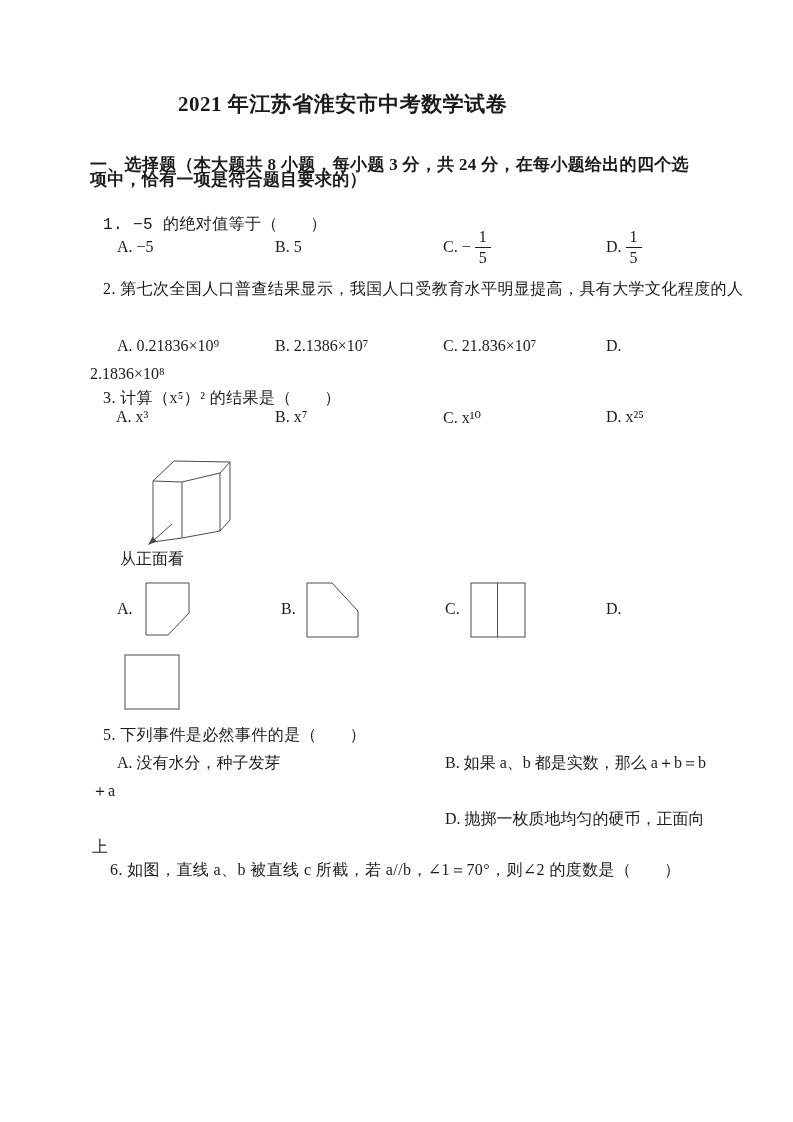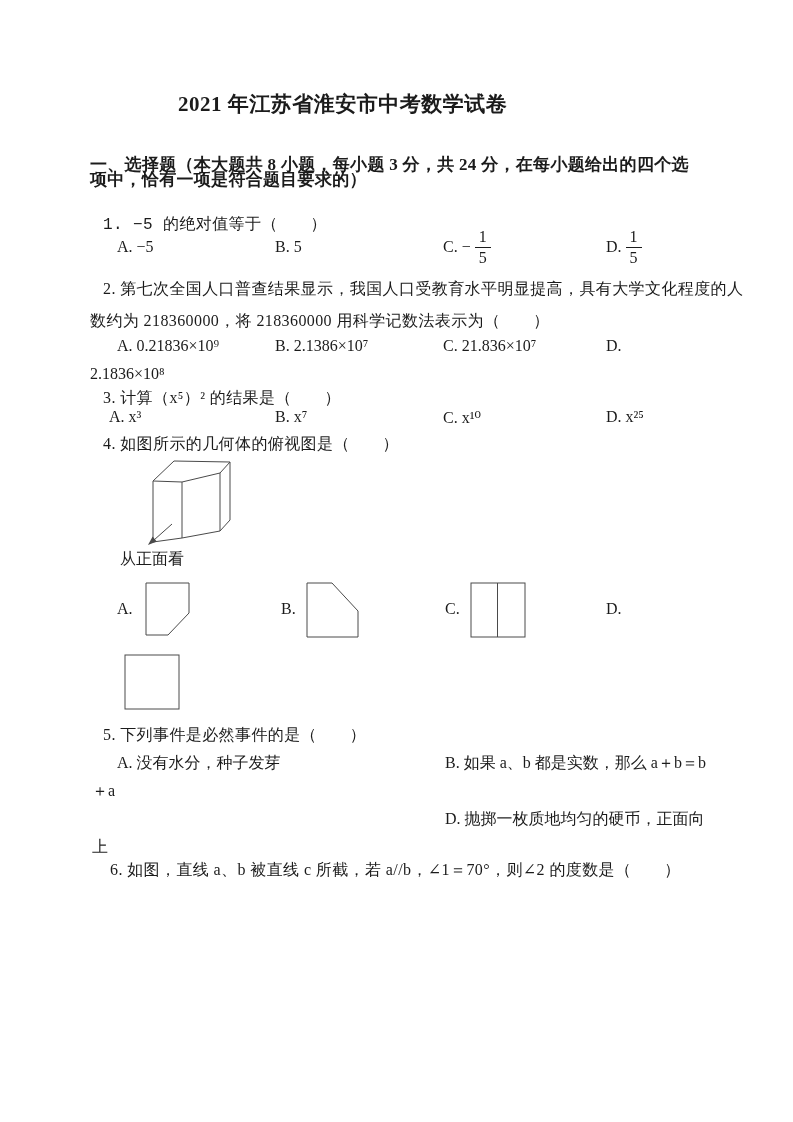--- a/index.html
+++ b/index.html
@@ -61,34 +61,32 @@
   </div>
   <div class="abs optrow-item" style="left:606px;top:224px;">
     <span>D.</span>
     <span class="frac">
       <span class="num">1</span>
       <span class="den">5</span>
     </span>
   </div>
 
   <div class="abs qline" style="left:103px;top:279px;">2. 第七次全国人口普查结果显示，我国人口受教育水平明显提高，具有大学文化程度的人</div>
-  <div class="abs qline" style="left:90px;top:311px;">数约为 218360000，将 218360000 用科学记数法表示为（　　）</div>
   <div class="abs" style="left:117px;top:337px;">A. 0.21836×10⁹</div>
   <div class="abs" style="left:275px;top:337px;">B. 2.1386×10⁷</div>
   <div class="abs" style="left:443px;top:337px;">C. 21.836×10⁷</div>
   <div class="abs" style="left:606px;top:337px;">D.</div>
   <div class="abs" style="left:90px;top:365px;">2.1836×10⁸</div>
 
   <div class="abs qline" style="left:103px;top:388px;">3. 计算（x⁵）² 的结果是（　　）</div>
-  <div class="abs" style="left:109px;top:408px;text-align:center;">A. x³</div>
+  <div class="abs" style="left:116px;top:408px;text-align:center;">A. x³</div>
   <div class="abs" style="left:275px;top:408px;">B. x⁷</div>
   <div class="abs" style="left:443px;top:408px;">C. x¹⁰</div>
   <div class="abs" style="left:606px;top:408px;">D. x²⁵</div>
 
-  <div class="abs qline" style="left:103px;top:434px;">4. 如图所示的几何体的俯视图是（　　）</div>
 
   <svg class="figure" style="left:115px;top:454px;" width="125" height="96" viewBox="0 0 125 96">
 
     <polygon points="38,27 59,7 115,8 105,19 67,28"></polygon>
 
     <line x1="38" y1="27" x2="38" y2="88"></line>
     <line x1="67" y1="28" x2="67" y2="84"></line>
     <line x1="105" y1="19" x2="105" y2="77"></line>
     <line x1="115" y1="8" x2="115" y2="66"></line>
 

